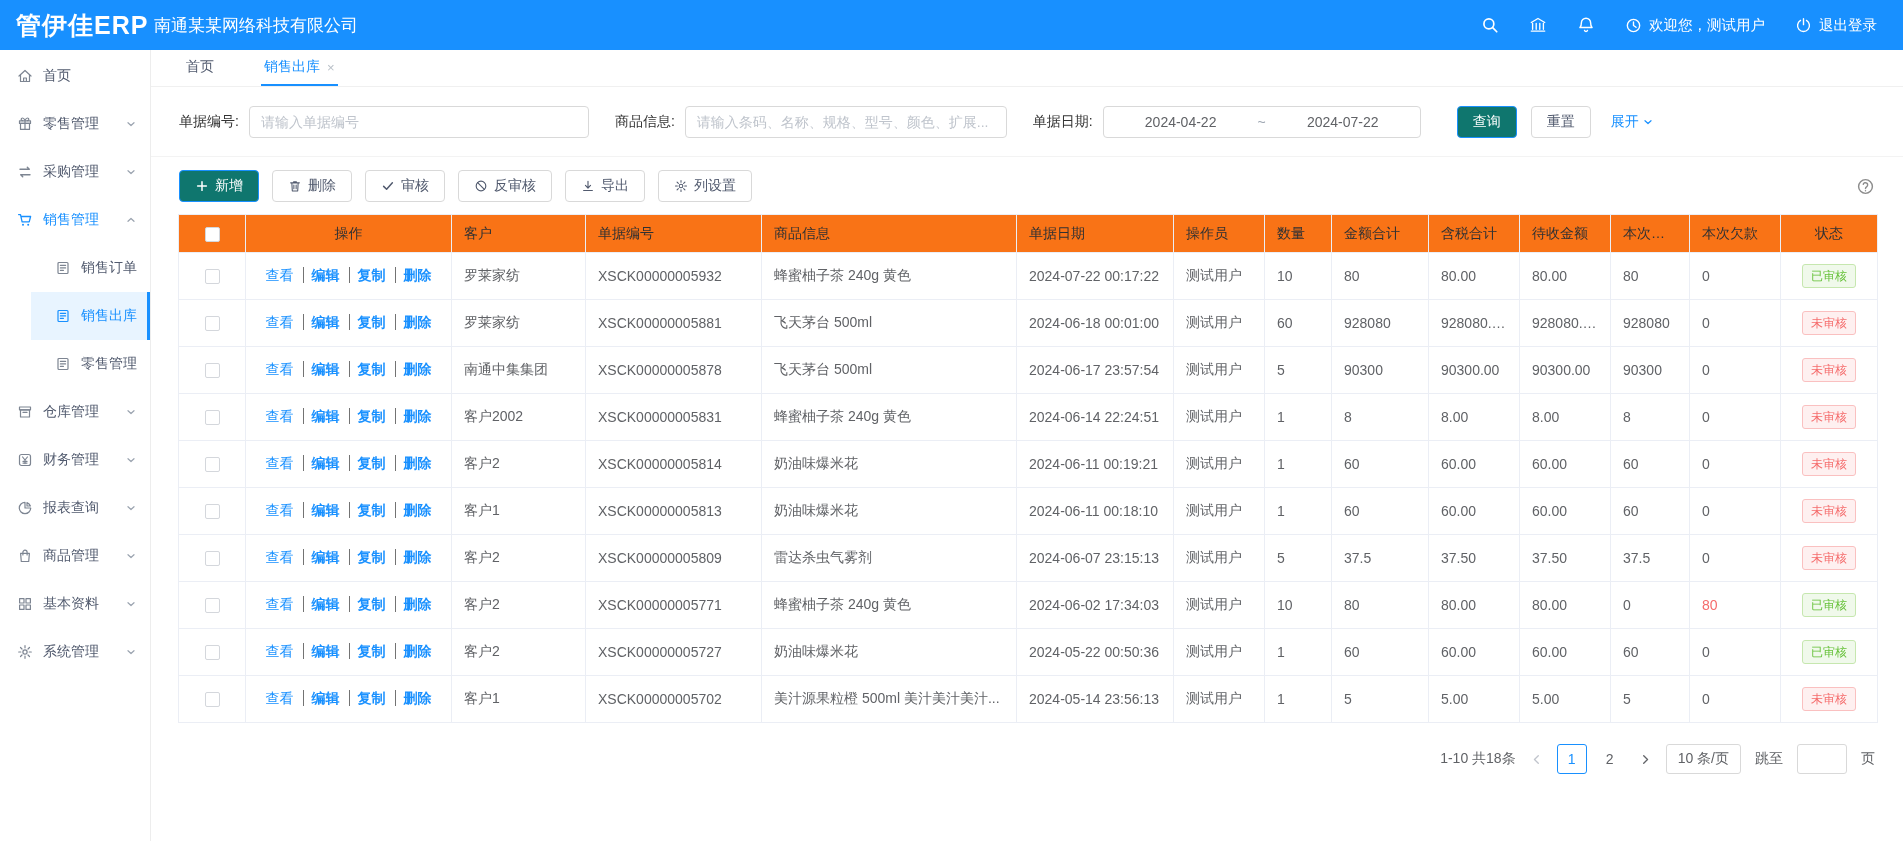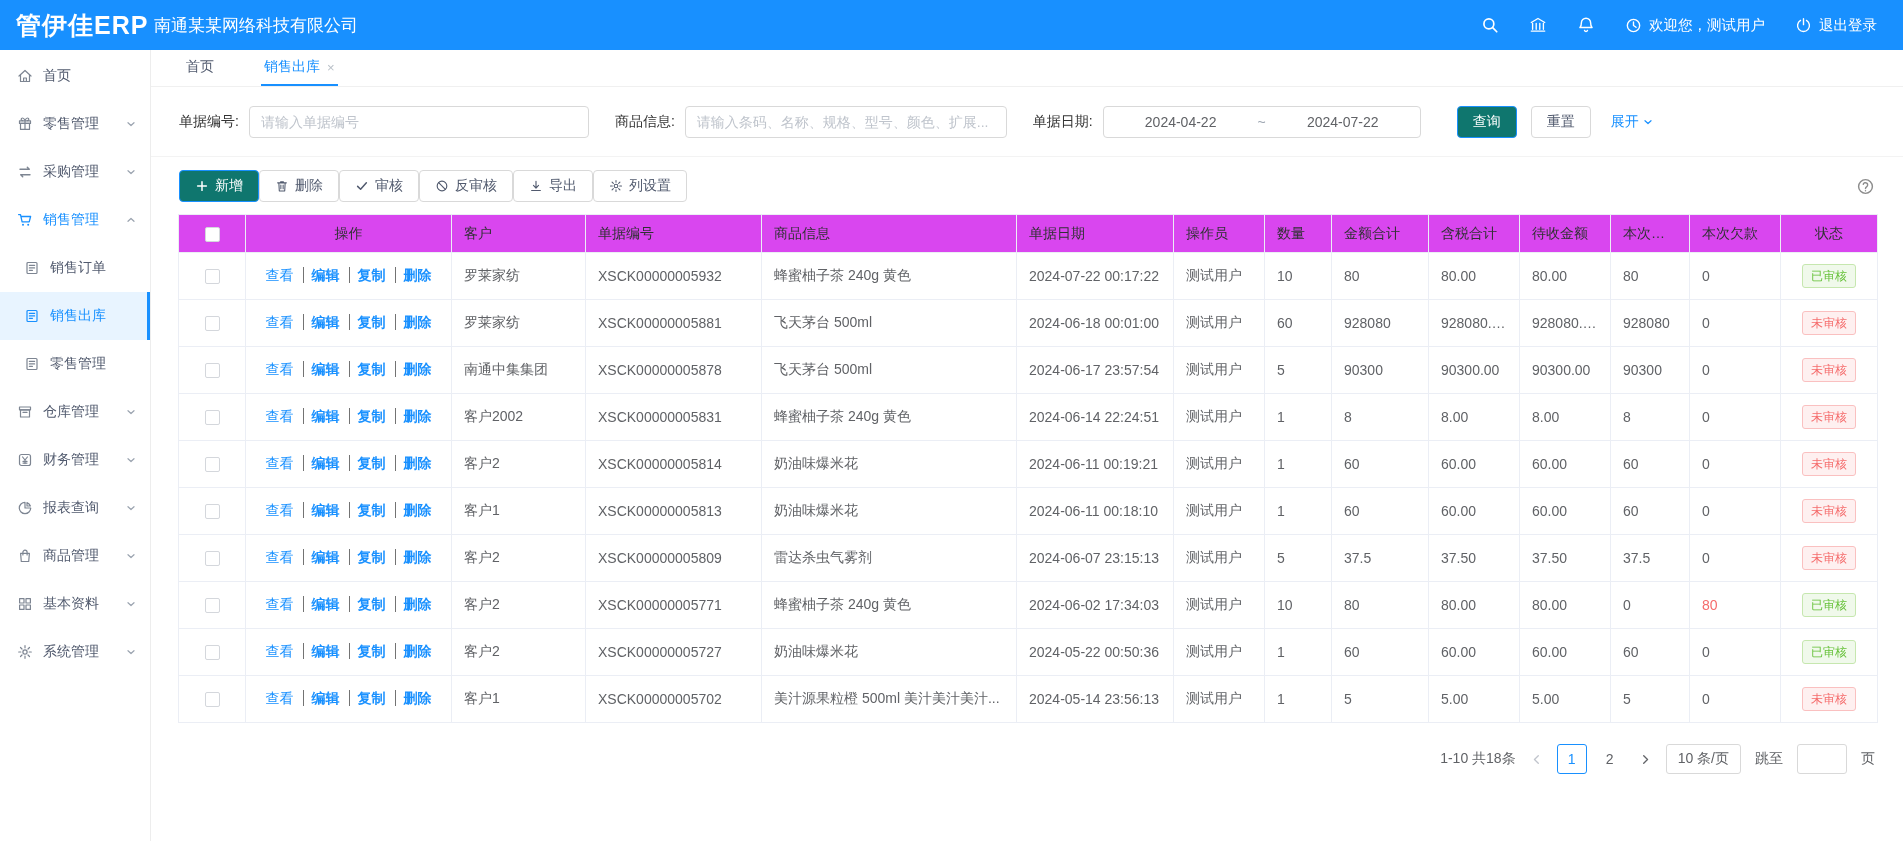--- a/index.html
+++ b/index.html
@@ -20,21 +20,21 @@
   .header-right { margin-left:auto; display:flex; align-items:center; gap:30px; padding-right:26px; }
   .header-ic { width:18px; height:18px; color:#fff; cursor:pointer; }
   .header-item { display:flex; align-items:center; gap:7px; cursor:pointer; font-size:14.5px; white-space:nowrap; }
   .header-item .svg-icon { width:17px; height:17px; }
 
   
   .layout { display:flex; height:791px; }
   .sidebar { width:151px; flex-shrink:0; border-right:1px solid #ededed; padding-top:2px; }
   .sb-item { height:48px; display:flex; align-items:center; padding:0 13px 0 17px; color:#515a6e; cursor:pointer; position:relative; }
   .sb-item .sb-ic { width:16px; height:16px; margin-right:10px; color:#7d8592; }
-  .sb-item.child { padding-left:24px; }
+  .sb-item.child { padding-left:24px;margin-left:31px; }
   .sb-item.parent-active { color:#1890ff; }
   .sb-item.parent-active .sb-ic { color:#1890ff; }
   .sb-item.active { background:#e8f4ff; color:#1890ff; }
   .sb-item.active .sb-ic { color:#1890ff; }
   .sb-item.active::after { content:""; position:absolute; right:0; top:0; bottom:0; width:3px; background:#1890ff; }
   .sb-chevron { margin-left:auto; width:12px; height:12px; color:#9aa3af; }
 
   .main { flex:1; min-width:0; display:flex; flex-direction:column; }
 
   
@@ -51,29 +51,29 @@
   .in-billno { width:340px; margin-right:26px; }
   .in-product { width:322px; margin-right:26px; }
   .date-box { width:318px; height:32px; border:1px solid #d9d9d9; border-radius:4px; display:flex; align-items:center; justify-content:space-evenly; color:#606266; cursor:pointer; }
   .btns { display:flex; align-items:center; gap:14px; margin-left:36px; }
   .btn { height:32px; border-radius:4px; border:1px solid #d9d9d9; background:#fff; color:#515a6e; font-size:14px; padding:0 15px; cursor:pointer; display:inline-flex; align-items:center; gap:6px; font-family:inherit; }
   .btn.primary { background:#0f766e; border-color:#1890ff; color:#fff; }
   .expand-link { color:#1890ff; display:flex; align-items:center; gap:3px; cursor:pointer; margin-left:6px; white-space:nowrap; }
   .expand-link .svg-icon { width:12px; height:12px; }
 
   
-  .toolbar { display:flex; align-items:center; padding:13px 28px 12px 28px; }
+  .toolbar { display:flex; align-items:center; gap:13px; padding:13px 28px 12px 28px; }
   .toolbar .btn .svg-icon { width:14px; height:14px; color:inherit; }
   .help-ic { margin-left:auto; width:19px; height:19px; color:#8c8c8c; cursor:pointer; }
 
   
   .table-wrap { padding:0 27px; }
   table { width:100%; border-collapse:collapse; table-layout:fixed; }
   th, td { border:1px solid #ebeef5; font-weight:normal; font-size:14px; padding:0 12px; overflow:hidden; white-space:nowrap; text-overflow:ellipsis; }
-  thead th { height:38px; background:#d946ef; color:#303133; font-weight:500; text-align:left; }
+  thead th { height:38px; background:#f97316; color:#303133; font-weight:500; text-align:left; }
   tbody td { height:47px; color:#606266; }
   th.center, td.center { text-align:center; padding:0 4px; }
   .checkbox { width:15px; height:15px; border:1px solid #d4d7dc; border-radius:2px; background:#fff; display:inline-block; vertical-align:middle; cursor:pointer; }
   .op-cell { text-align:center; }
   .op-link { color:#1890ff; cursor:pointer; }
   .op-link + .op-link { margin-left:9px; padding-left:8px; border-left:1px solid #737373;font-weight:bold; }
   .red-val { color:#f56c6c; }
   .status-badge { display:inline-block; font-size:12px; line-height:1; padding:5px 8px; border-radius:3px; border:1px solid transparent; }
   .status-approved { color:#67c23a; background:#f0f9eb; border-color:#c6e7af; }
   .status-pending  { color:#f56c6c; background:#fef0f0; border-color:#fac0c0; }

